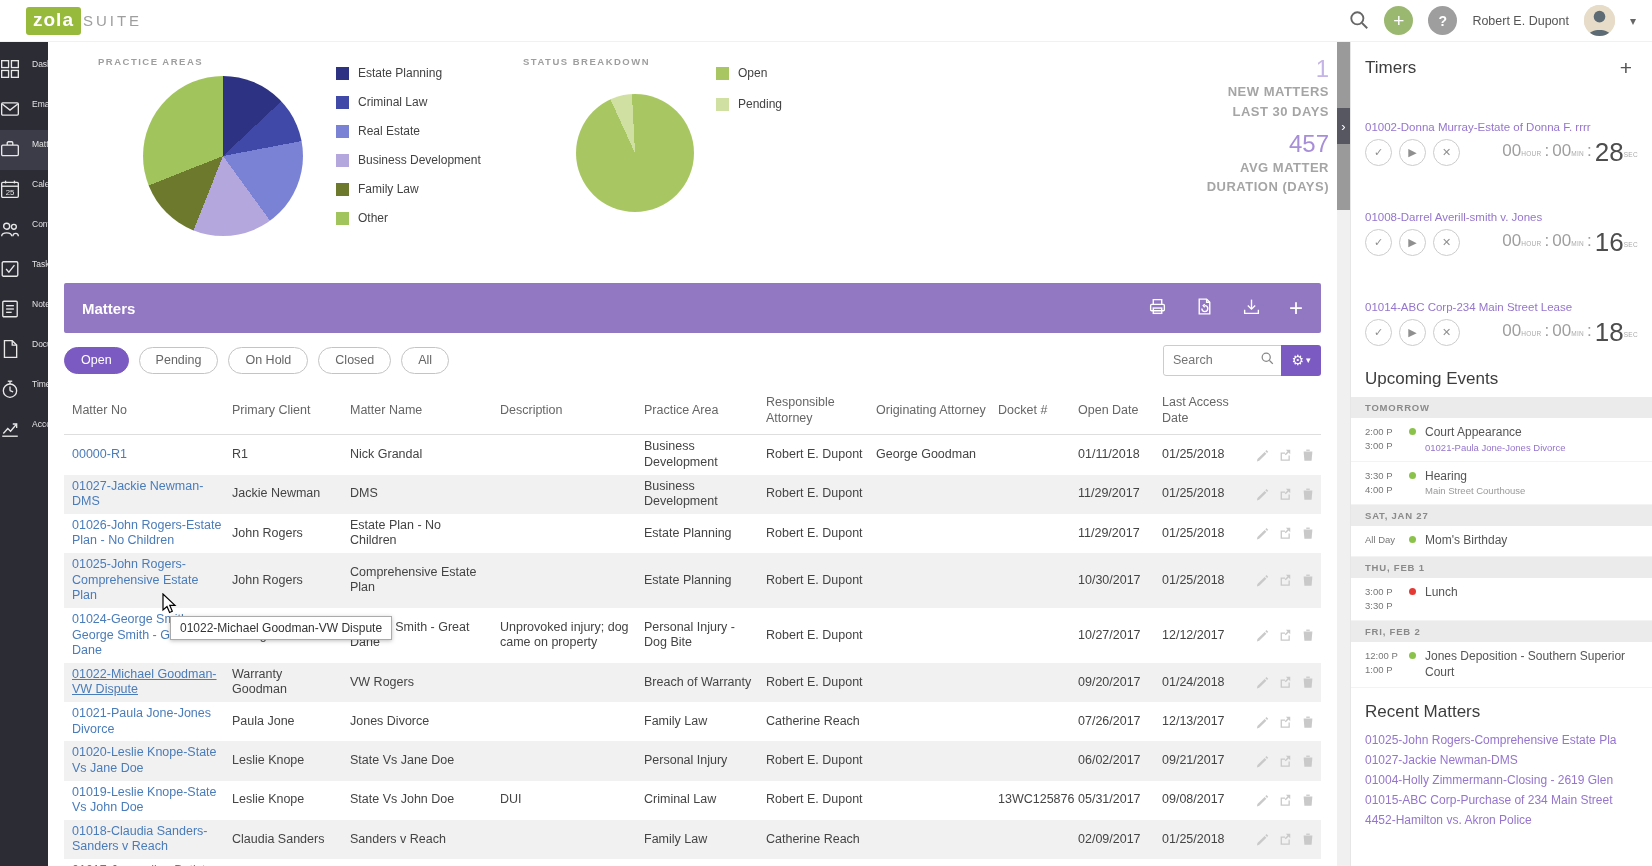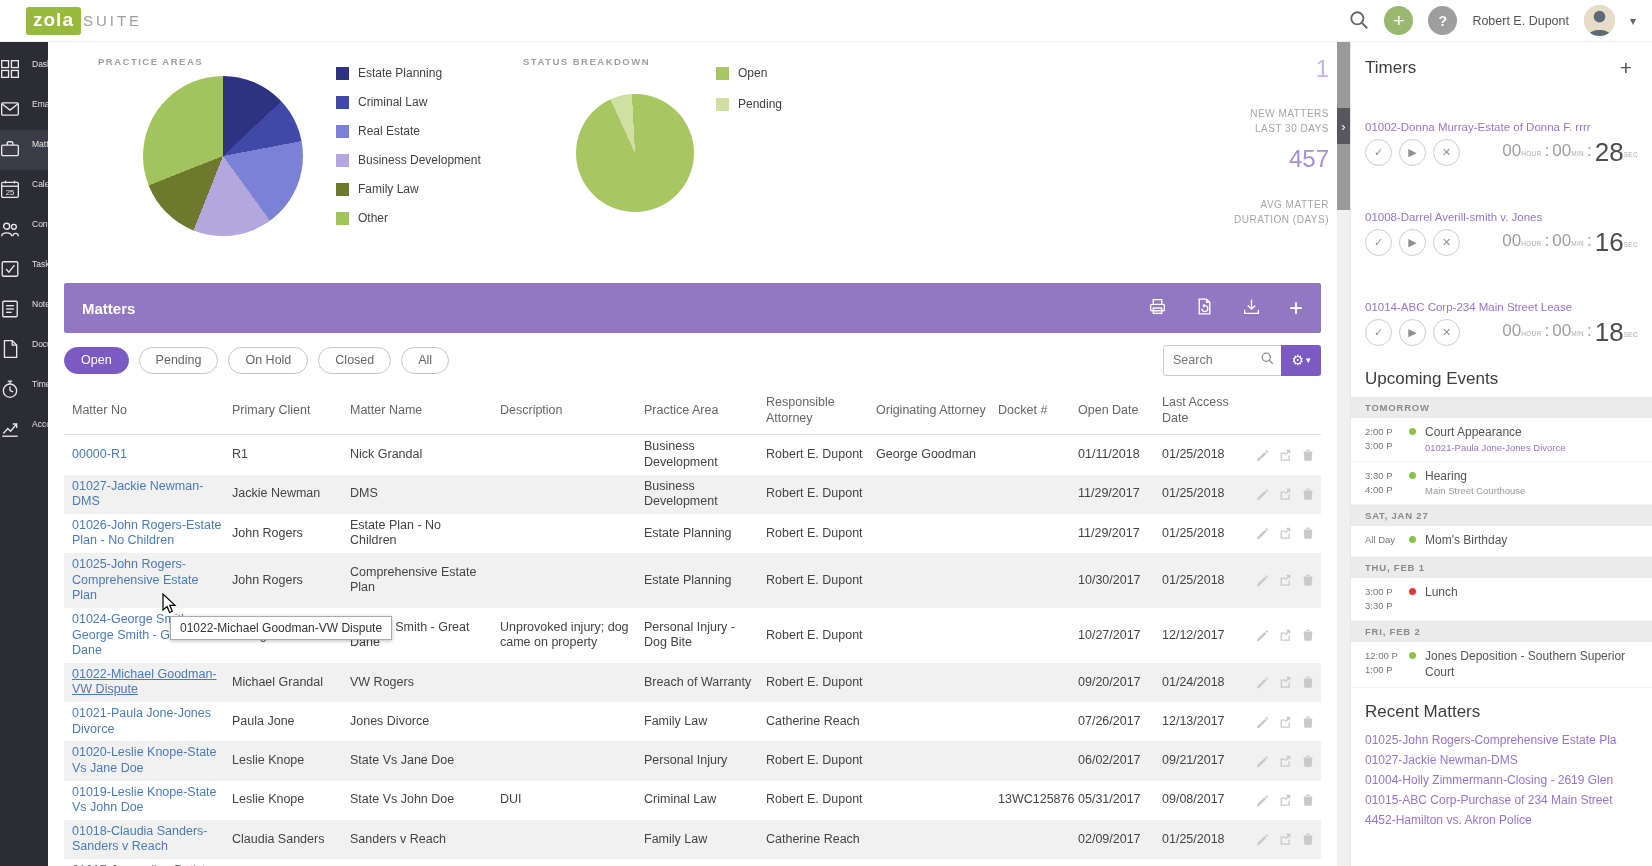--- a/index.html
+++ b/index.html
@@ -47,21 +47,21 @@
   .sb-legend { left:668px; top:24px; }
   .lg { display:flex; align-items:center; gap:9px; font-size:12px; color:#424242; }
   .pa-legend .lg { margin-bottom:15px; }
   .sb-legend .lg { margin-bottom:17px; }
   .lg-sq { width:13px; height:13px; flex:none; }
   .chart-stats { position:absolute; right:8px; top:14px; text-align:right; }
   .stat { margin-bottom:10px; }
   .stat-value { font-size:24px; line-height:1.1; }
   .stat-value.v1 { color:#c5b4e6; }
   .stat-value.v2 { color:#a78ed8; }
-  .stat-label { font-size:10px; font-weight:normal; color:#a5a5a5; letter-spacing:0.5px; line-height:1.5;margin-top:24px; }
+  .stat-label { font-size:13px; font-weight:bold; color:#a5a5a5; letter-spacing:0.5px; line-height:1.5; }
   
   .matters-bar { margin:0 16px; height:50px; background:#9277c2; border-radius:2px;
     display:flex; align-items:center; padding:0 18px; }
   .matters-title { color:#fff; font-size:15px; font-weight:bold; }
   .bar-icons { margin-left:auto; display:flex; align-items:center; gap:28px; }
   .bar-icon { background:none; border:none; padding:0; cursor:pointer; display:flex; align-items:center; }
   .bar-icon svg { width:19px; height:19px; stroke:#fff; fill:none; stroke-width:1.3; }
   .bar-plus { color:#fff; font-size:24px; line-height:1; font-weight:normal; }
   
   .filters-row { margin:0 16px; height:54px; display:flex; align-items:center; gap:10px; }
@@ -545,21 +545,21 @@
             <span class="aic">
                 <svg viewBox="0 0 16 16">
                   <path d="M3 4h10l-.9 10.5H3.9z"></path>
                   <path d="M6 1.8h4v1.5H6z"></path>
                 </svg>
               </span>
           </div>
         </div>
         <div class="trow">
           <div class="c c1"><a class="mlink hovered">01022-Michael Goodman-VW Dispute</a></div>
-          <div class="c c2">Michael Grandal</div>
+          <div class="c c2">Warranty Goodman</div>
           <div class="c c3">VW Rogers</div>
           <div class="c c4"></div>
           <div class="c c5">Breach of Warranty</div>
           <div class="c c6">Robert E. Dupont</div>
           <div class="c c7"></div>
           <div class="c c8"></div>
           <div class="c c9">09/20/2017</div>
           <div class="c c10">01/24/2018</div>
           <div class="c cact">
             <span class="aic">

